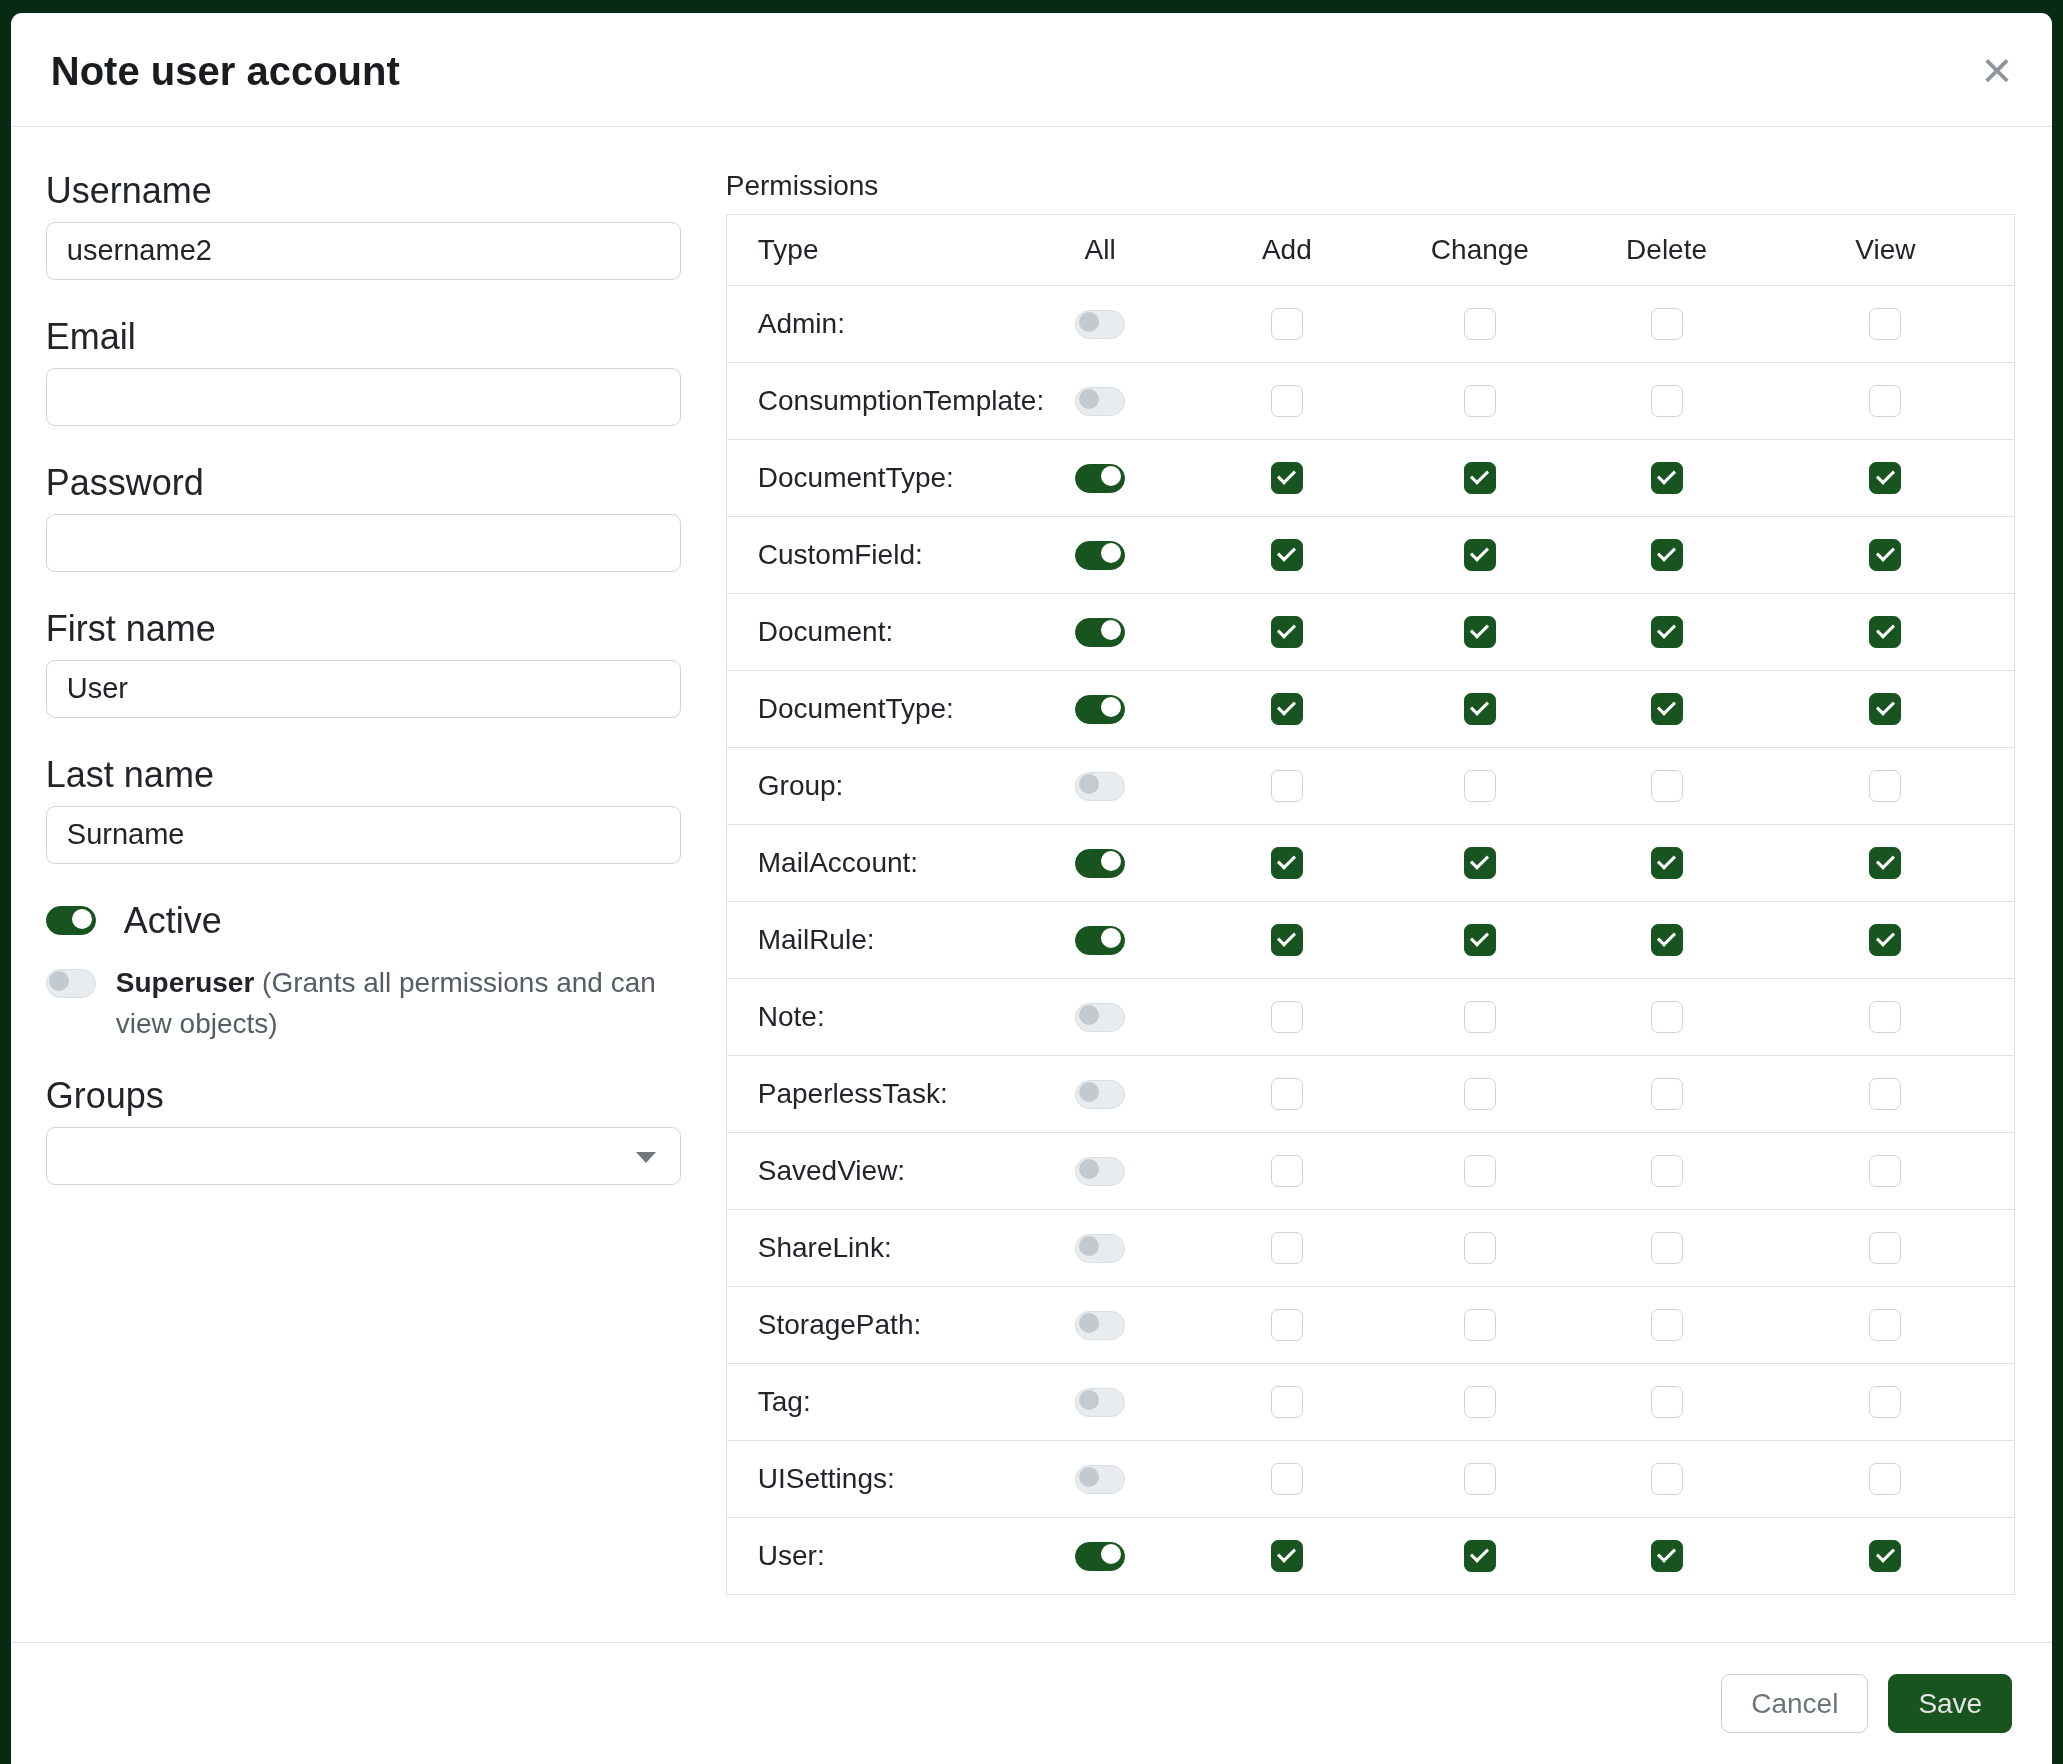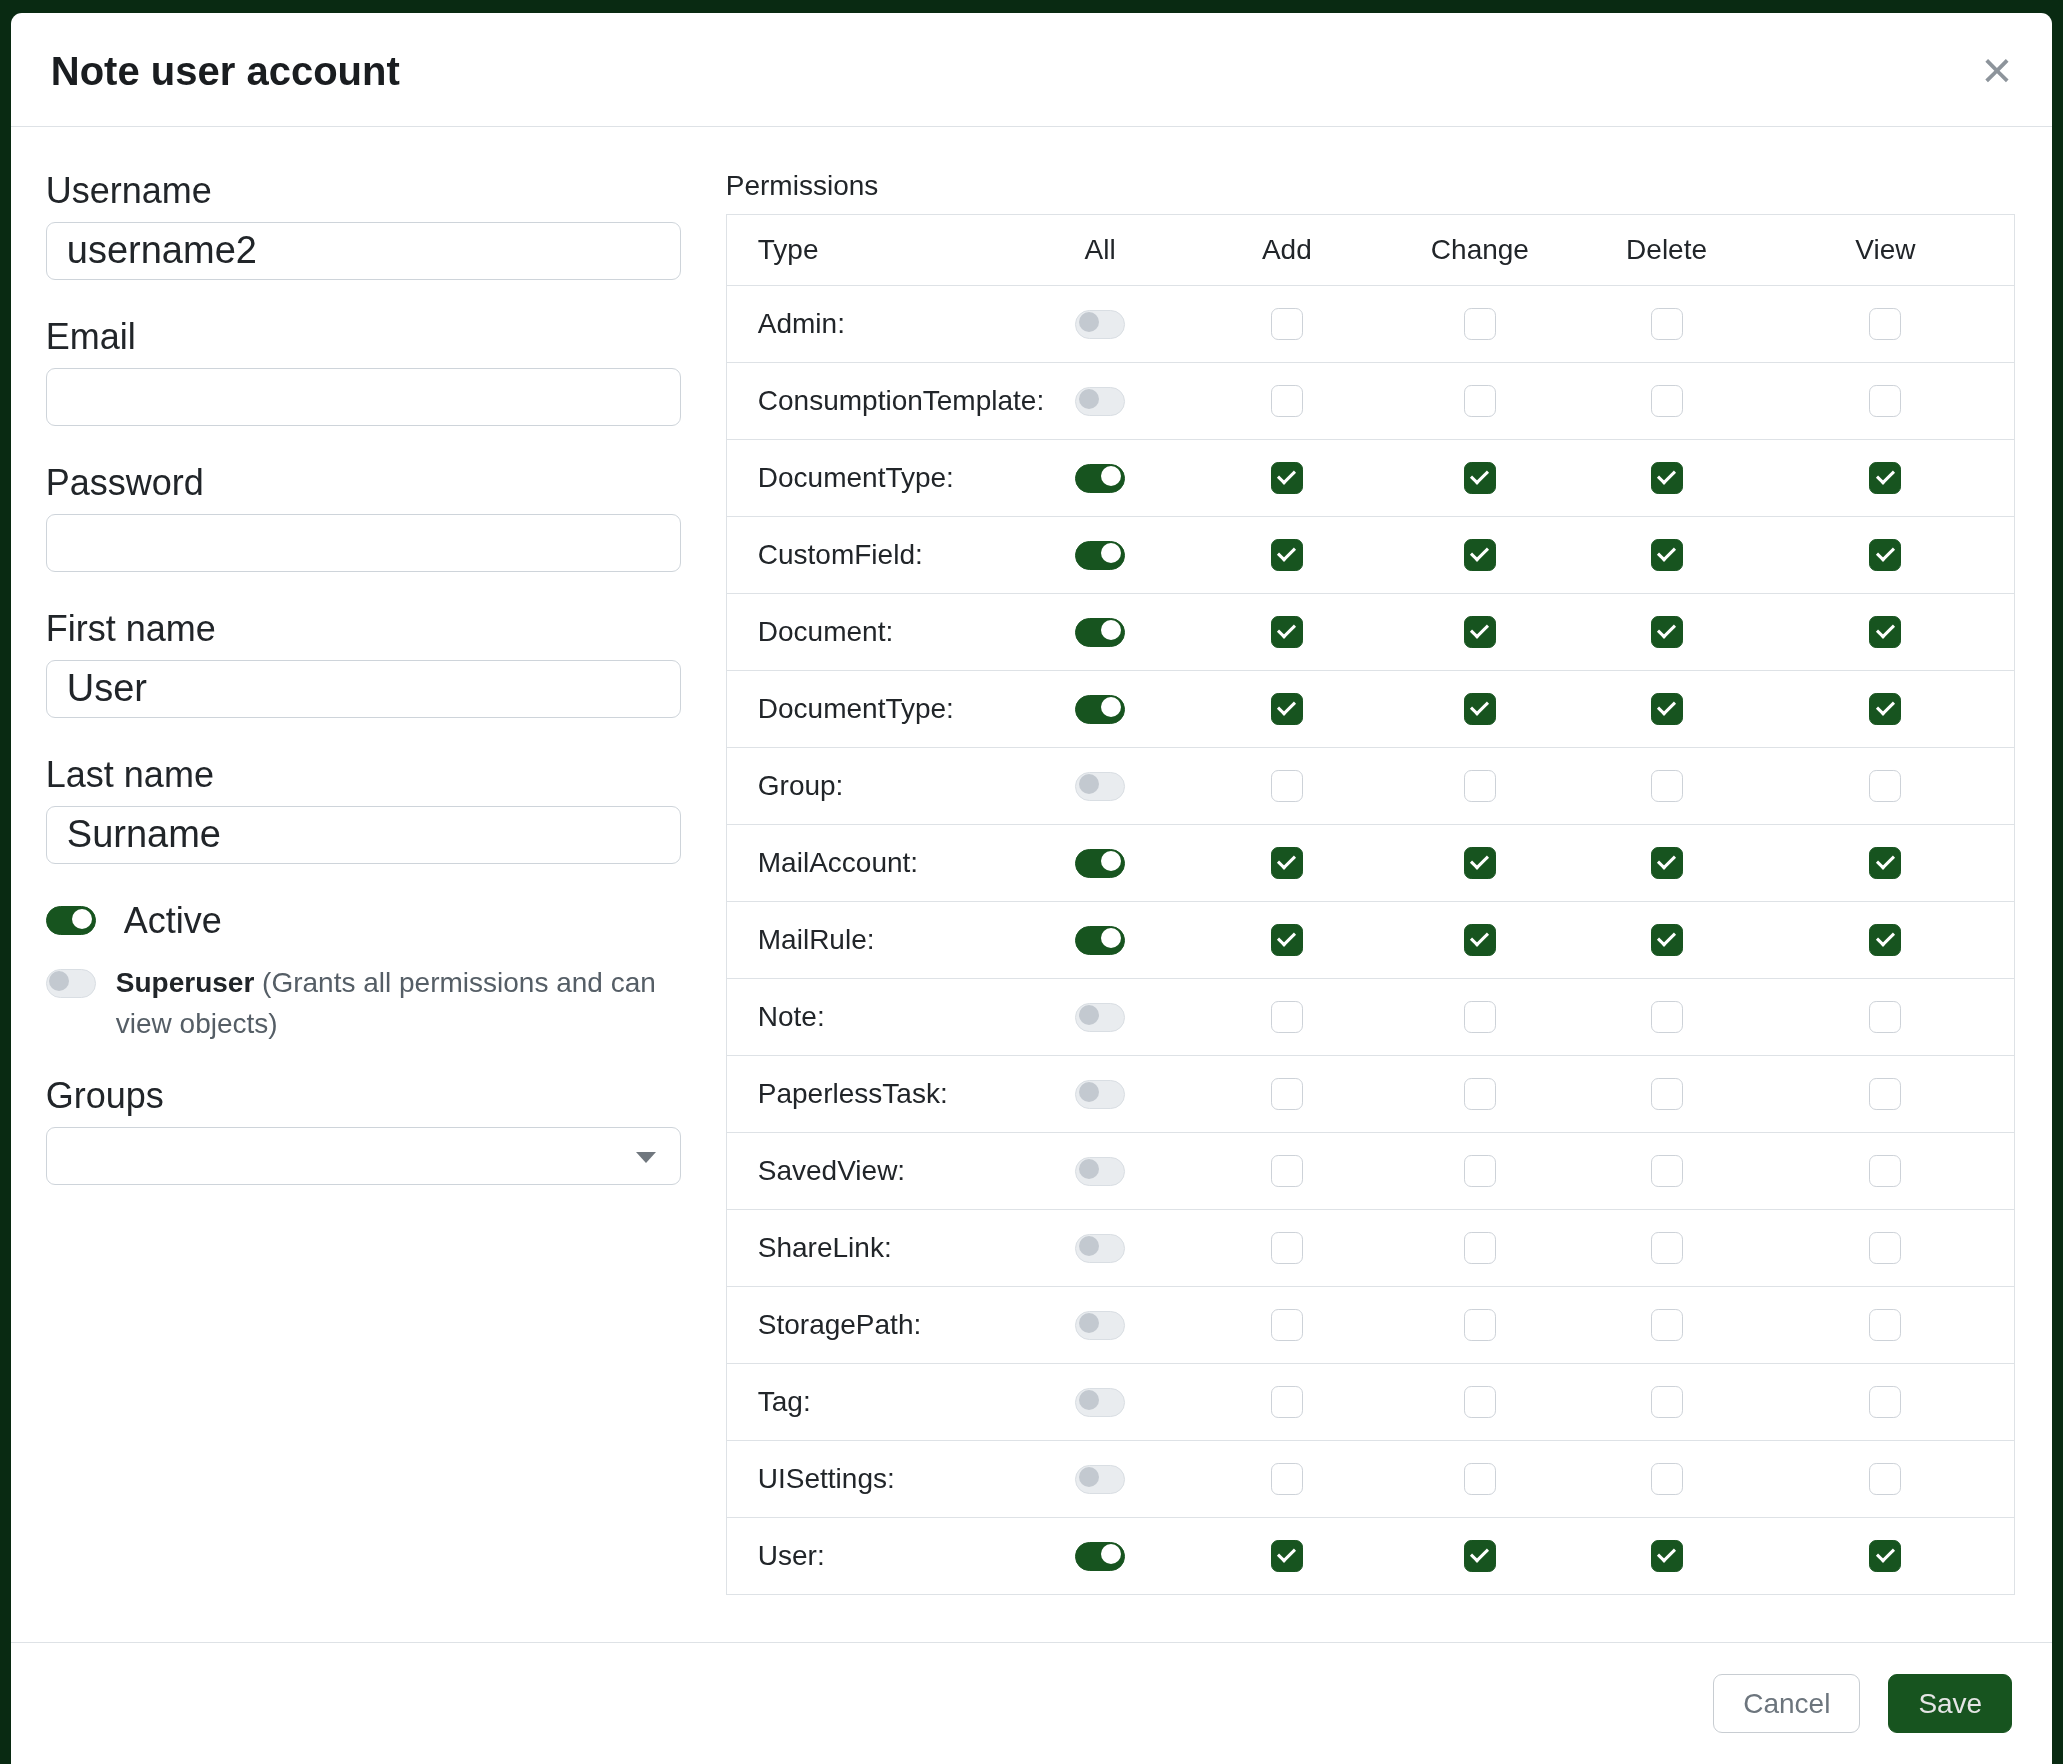--- a/index.html
+++ b/index.html
@@ -38,21 +38,21 @@
     overflow:hidden;
   }
   .left-col { width:635px; flex:none; margin-right:45px; }
   .right-col { flex:1; }
 
   .field { margin-bottom:36px; }
   .field-label { display:block; font-size:36px; color:#212529; margin-bottom:10px; }
   .text-input {
     width:100%; height:58px;
     border:1.8px solid #ced4da; border-radius:9px;
-    font-size:38px; color:#212529; padding:0 20px;
+    font-size:29px; color:#212529; padding:0 20px;
     font-family:"Liberation Sans", sans-serif;
     background:#fff; outline:none;
   }
 
   
   .switch {
     display:inline-block; flex:none;
     width:50px; height:29px; border-radius:14.4px;
     background:#e9ecef; border:1.8px solid #d9dee3;
     position:relative; cursor:pointer;
@@ -110,21 +110,21 @@
     width:14.4px; height:7.2px;
     border-left:3.6px solid #fff; border-bottom:3.6px solid #fff;
     transform:rotate(-45deg);
   }
 
   
   .modal-footer {
     flex:none;
     border-top:0.9px solid #dee2e6;
     padding:31px 40px;
-    display:flex; justify-content:flex-end; gap:28px;
+    display:flex; justify-content:flex-end; gap:20px;
   }
   .btn {
     height:59px; padding:0 29px;
     font-size:28px; border-radius:9px; cursor:pointer;
     font-family:"Liberation Sans", sans-serif;
   }
   .btn-cancel { background:#fff; color:#6c757d; border:1.8px solid #c8cdd2; }
   .btn-save { background:#17541f; color:#e5e5e5; border:1.8px solid #17541f; }
 </style>
 </head>

